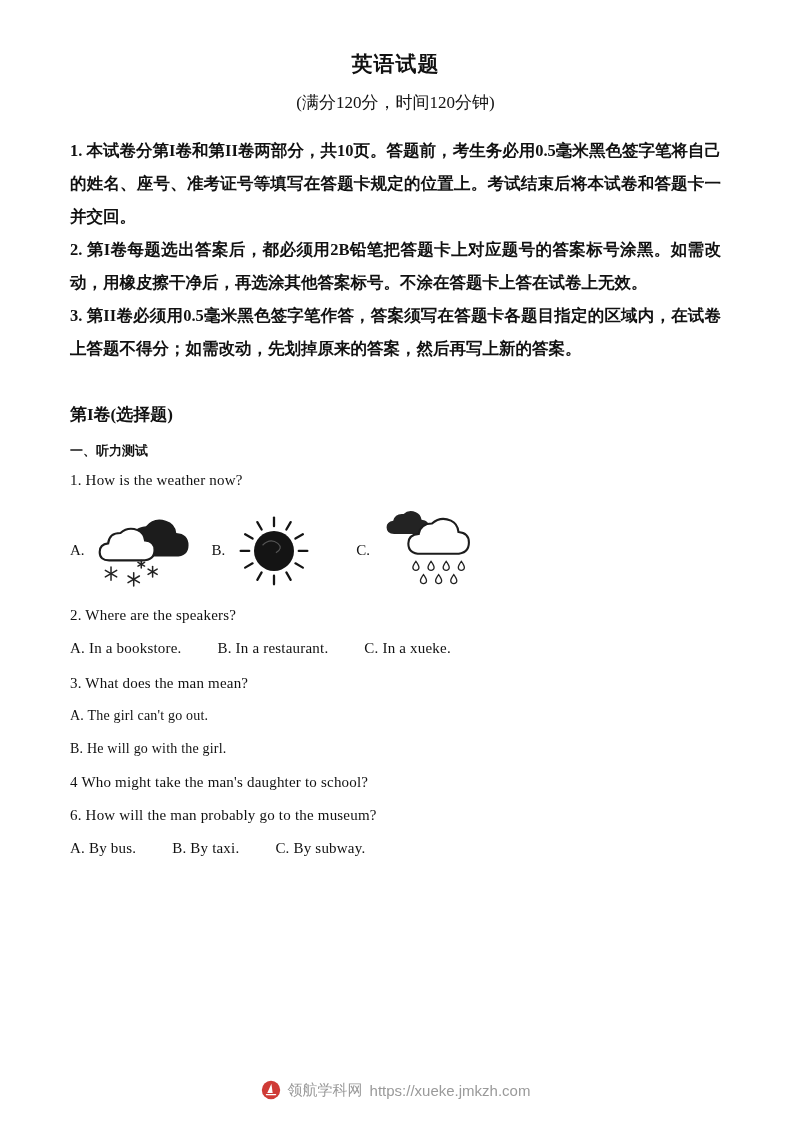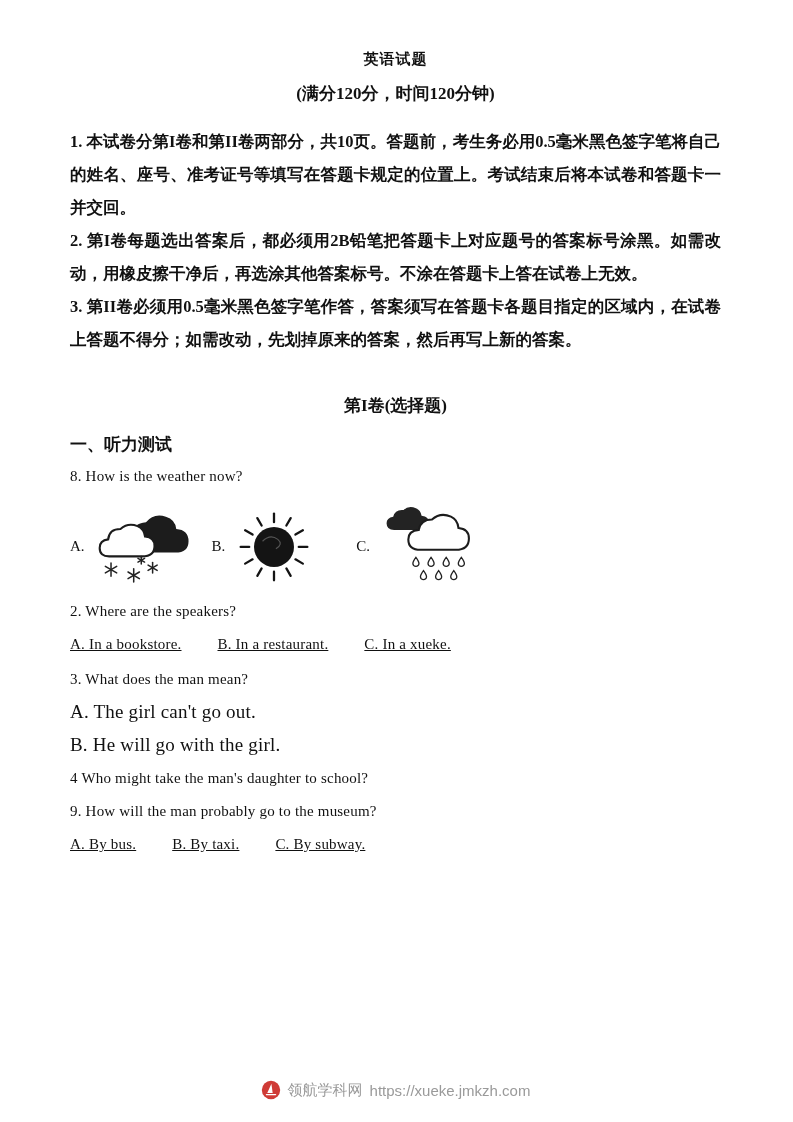--- a/index.html
+++ b/index.html
@@ -4,31 +4,31 @@
 <style>
   * { margin:0; padding:0; box-sizing:border-box; }
   html,body { background:#ffffff; }
   .page {
     width:793px; min-height:1122px; margin:0 auto; background:#fff;
     padding:50px 72px 22px 70px;
     display:flex; flex-direction:column;
     font-family:"Liberation Serif","DejaVu Serif",serif;
     color:#111;
   }
-  .title { text-align:center; font-size:15px; font-weight:bold; letter-spacing:1px; margin-bottom:13px; }
-  .subtitle { text-align:center; font-size:17px; font-weight:bold; margin-bottom:20px; }
+  .title { text-align:center; font-size:21px; font-weight:bold; letter-spacing:1px; margin-bottom:13px; }
+  .subtitle { text-align:center; font-size:17px; font-weight:normal; margin-bottom:20px; }
   .notice-heading { font-size:17px; font-weight:bold; line-height:33px; }
   .notice-item { font-size:16.5px; font-weight:bold; line-height:33px; text-align:justify; }
-  .volume-heading { text-align:center; font-size:17px; font-weight:bold; margin-top:38px; margin-bottom:16px; }
-  .section-title { font-size:17px; font-weight:bold; margin-bottom:10px; }
+  .volume-heading { text-align:left; font-size:17px; font-weight:bold; margin-top:38px; margin-bottom:16px; }
+  .section-title { font-size:13px; font-weight:bold; margin-bottom:10px; }
   .instructions { font-size:16.5px; font-weight:bold; line-height:31px; text-align:justify; margin-bottom:18px; }
   .q-text { font-size:15px; line-height:20px; margin-bottom:13px; letter-spacing:0.2px; }
   .opt-row { display:flex; font-size:15px; line-height:20px; margin-bottom:15px; letter-spacing:0.2px; }
-  .opt-row .opt { margin-right:36px;text-decoration:underline; }
-  .opt-line { font-size:19px; line-height:20px; margin-bottom:13px; letter-spacing:0.2px; }
+  .opt-row .opt { margin-right:36px; }
+  .opt-line { font-size:14px; line-height:20px; margin-bottom:13px; letter-spacing:0.2px; }
   .weather-row { display:flex; align-items:center; margin:4px 0 12px 0; }
   .weather-row .wlabel { font-size:15px; margin-right:9px; }
   .weather-row .wlabel.b { margin-left:14px; }
   .weather-row .wlabel.c { margin-left:42px; }
   .weather-row svg { display:block; }
   .footer {
     margin-top:auto; padding-top:28px;
     display:flex; justify-content:center; align-items:center; gap:7px;
     color:#9a9a9a; font-family:"Liberation Sans","DejaVu Sans",sans-serif; font-size:15px;
   }
@@ -45,21 +45,21 @@
 
   <div>
     <p class="notice-item">1. 本试卷分第I卷和第II卷两部分，共10页。答题前，考生务必用0.5毫米黑色签字笔将自己的姓名、座号、准考证号等填写在答题卡规定的位置上。考试结束后将本试卷和答题卡一并交回。</p>
     <p class="notice-item">2. 第I卷每题选出答案后，都必须用2B铅笔把答题卡上对应题号的答案标号涂黑。如需改动，用橡皮擦干净后，再选涂其他答案标号。不涂在答题卡上答在试卷上无效。</p>
     <p class="notice-item">3. 第II卷必须用0.5毫米黑色签字笔作答，答案须写在答题卡各题目指定的区域内，在试卷上答题不得分；如需改动，先划掉原来的答案，然后再写上新的答案。</p>
   </div>
 
   <div class="volume-heading">第I卷(选择题)</div>
   <div class="section-title">一、听力测试</div>
 
-  <p class="q-text">8. How is the weather now?</p>
+  <p class="q-text">1. How is the weather now?</p>
   <div class="weather-row">
     <span class="wlabel">A.</span>
     <span>
       <svg width="104" height="84" viewBox="0 0 110 86">
         <path d="M40 32 q1 -13 15 -14 q8 -10 21 -6 q10 3 11 13 q13 1 13 13 q0 12 -14 12 l-38 0 q-10 -1 -8 -18 z" fill="#1c1c1c"></path>
         <path d="M16 54 q-10 0 -10 -9 q0 -8 9 -9 q1 -11 13 -11 q8 -7 18 -3 q7 3 8 11 q10 1 10 10 q0 11 -13 11 z" fill="#ffffff" stroke="#1c1c1c" stroke-width="2.2"></path>
         <g stroke="#222" stroke-width="1.6" stroke-linecap="round">
           <g transform="translate(18,68)">
               <line x1="0" y1="-7" x2="0" y2="7"></line>
               <line x1="-6" y1="-3.5" x2="6" y2="3.5"></line>
@@ -142,21 +142,21 @@
     <span class="opt">B. In a restaurant.</span>
     <span class="opt">C. In a xueke.</span>
   </div>
 
   <p class="q-text">3. What does the man mean?</p>
   <p class="opt-line">A. The girl can't go out.</p>
   <p class="opt-line">B. He will go with the girl.</p>
 
   <p class="q-text">4  Who might take the man's daughter to school?</p>
 
-  <p class="q-text">9. How will the man probably go to the museum?</p>
+  <p class="q-text">6. How will the man probably go to the museum?</p>
   <div class="opt-row">
     <span class="opt">A. By bus.</span>
     <span class="opt">B. By taxi.</span>
     <span class="opt">C. By subway.</span>
   </div>
 
   <div class="footer">
     <span>
       <svg width="20" height="20" viewBox="0 0 24 24">
         <circle cx="12" cy="12" r="11" fill="#cf3b36"></circle>

